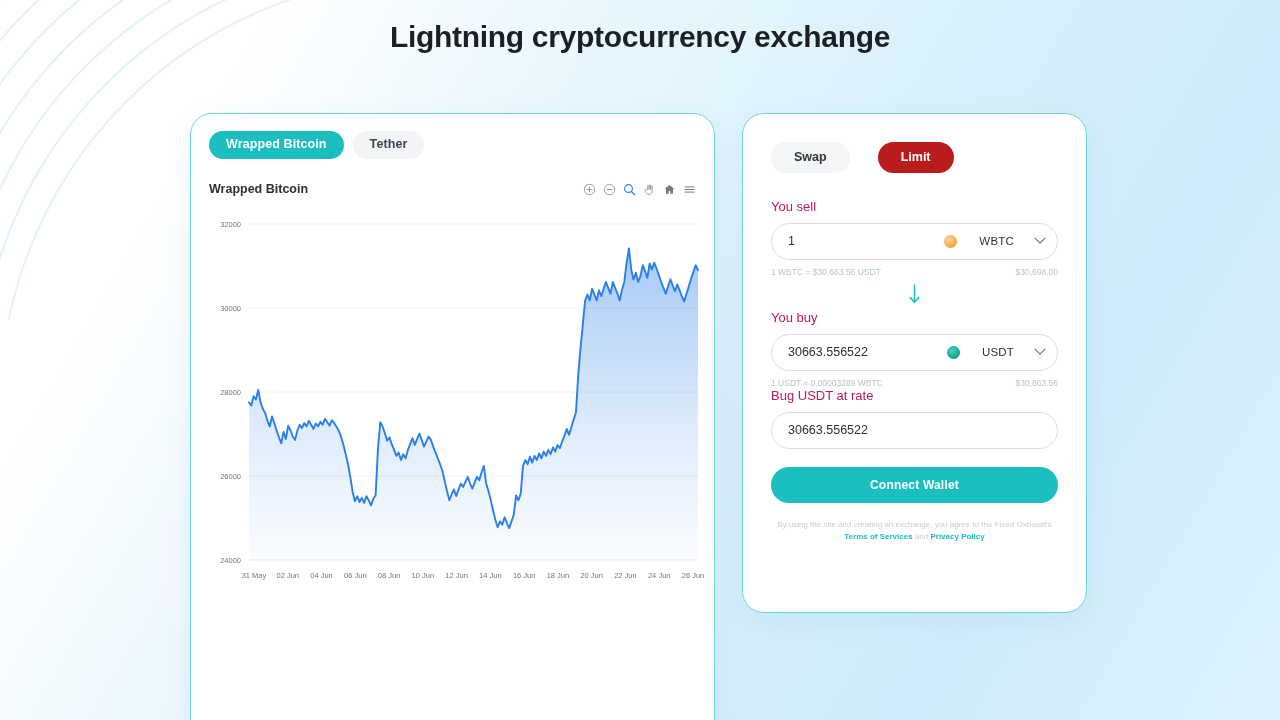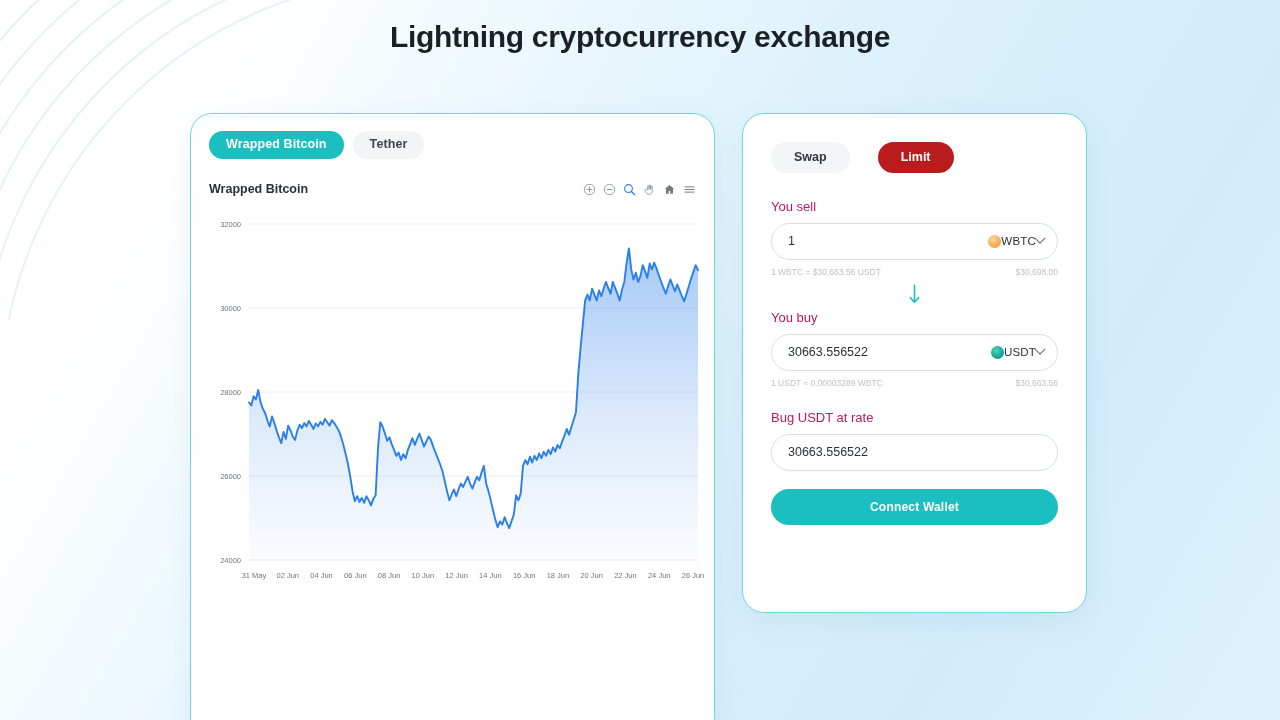--- a/index.html
+++ b/index.html
@@ -80,21 +80,21 @@
   .field-box {
     height: 37px; border: 1.2px solid #d6dfe3; border-radius: 19px;
     display: flex; align-items: center; padding: 0 13px 0 16px;
     background: #fff;
   }
   .field-box input {
     flex: 1; border: none; outline: none; font-size: 12.5px;
     color: #2b3138; background: transparent; min-width: 0;
     font-family: "Liberation Sans", sans-serif;
   }
-  .token { display: flex; align-items: center; gap: 0; cursor: pointer; }
+  .token { display: flex; align-items: center; gap: 22px; cursor: pointer; }
   .token-coin { width: 13px; height: 13px; border-radius: 50%; flex: none; }
   .token-coin.wbtc { background: radial-gradient(circle at 40% 35%, #ffd9a8, #f3a33a 70%, #d98b22); }
   .token-coin.usdt { background: radial-gradient(circle at 40% 35%, #46d7c0, #119e85 70%, #0b7f6c); }
   .token-sym { font-size: 11.5px; color: #2b3138; letter-spacing: .2px; }
   .chev { width: 8px; height: 8px; border-right: 1.4px solid #63707b;
           border-bottom: 1.4px solid #63707b; transform: rotate(45deg) translate(-2px,-2px); }
 
   .sub-row {
     display: flex; justify-content: space-between; margin-top: 7px;
     font-size: 8.5px; color: #b9c4cb;
@@ -244,20 +244,23 @@
       <span class="token-sym">USDT</span>
       <span class="chev"></span>
     </div>
   </div>
   <div class="sub-row">
     <span>1 USDT ≈ 0.00003289 WBTC</span>
     <span>$30,663.56</span>
   </div>
 
   
-  <div class="field-label" style="margin-top:22px">Bug USDT at rate</div>
+  <div class="field-label" style="">Bug USDT at rate</div>
   <div class="field-box">
     <input type="text" value="30663.556522" style="">
   </div>
 
   <button class="connect-btn">Connect Wallet</button>
 
+  <div class="disclaimer">
+    <span>By using the site and creating an exchange, you agree to the Fixed Oxboost's </span><a href="#">Terms of Services</a><span> and </span><a href="#">Privacy Policy</a>
+  </div>
 </div>
 
 </body></html>

